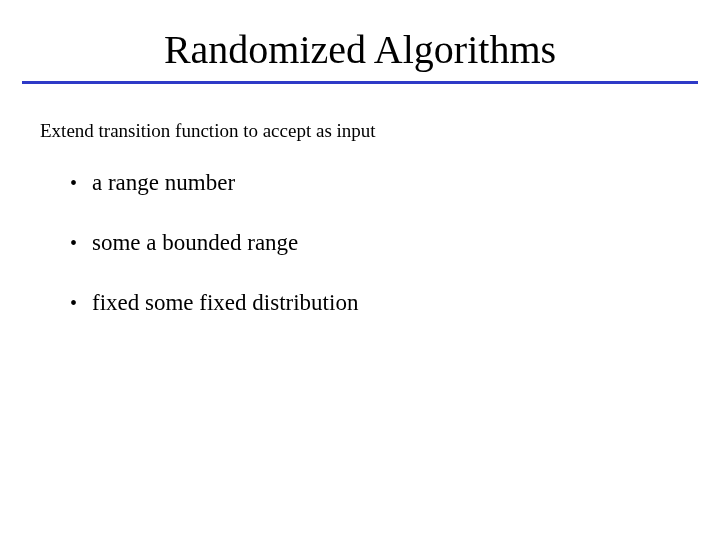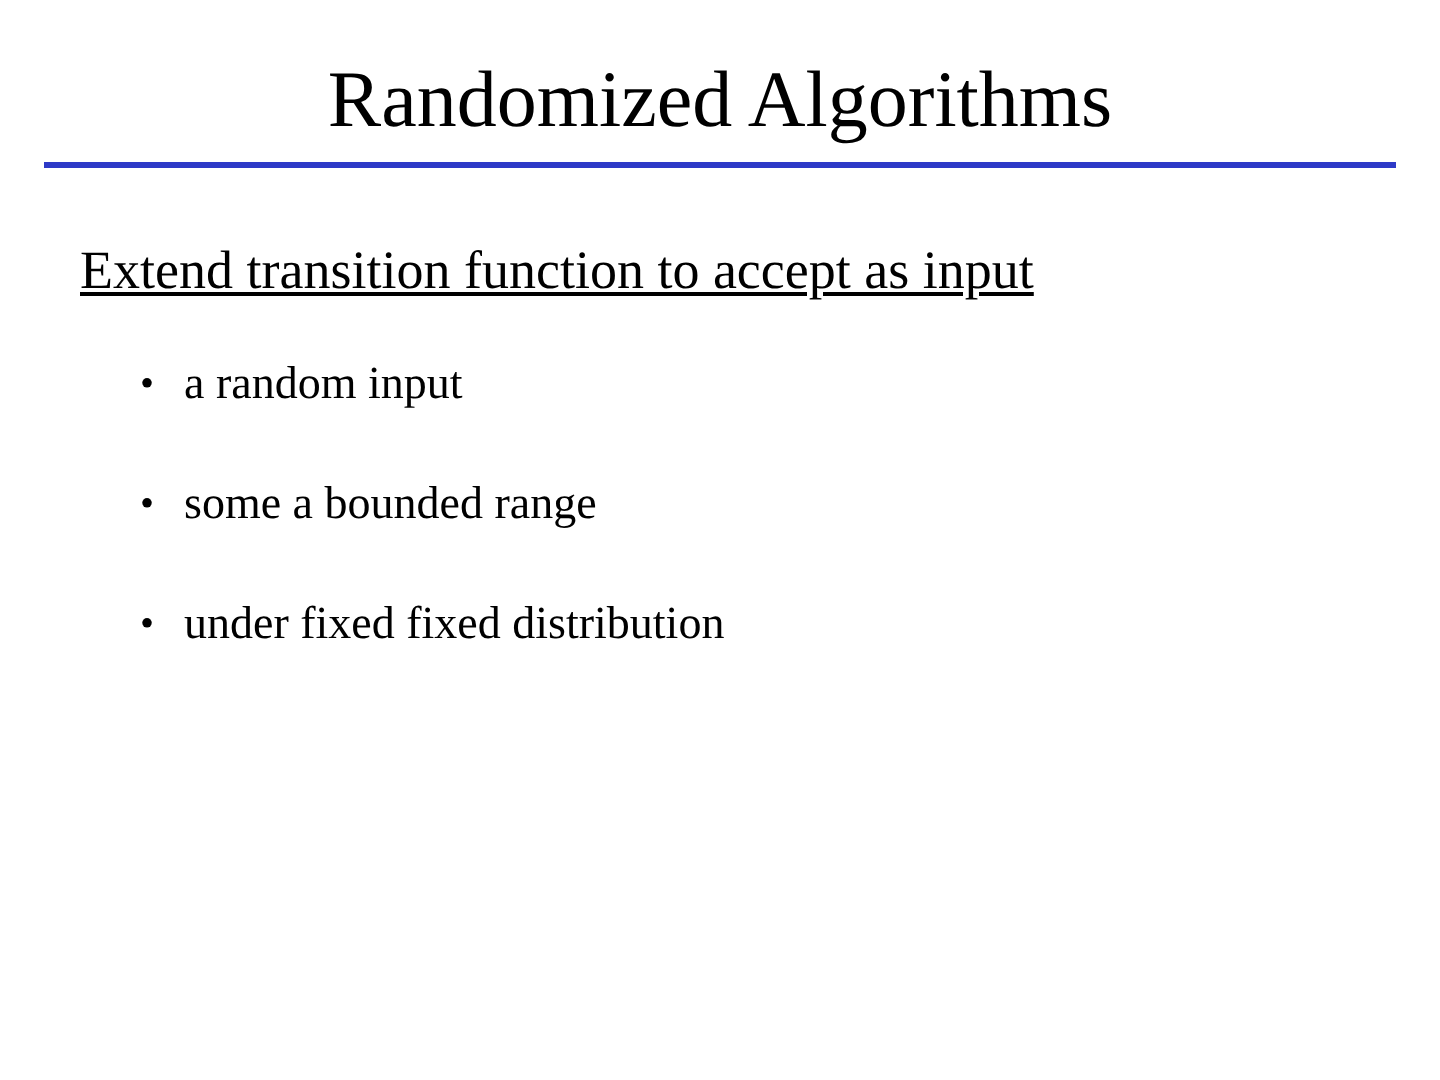--- a/index.html
+++ b/index.html
@@ -27,24 +27,23 @@
   }
   .title-rule {
     border: none;
     border-top: 3px solid #2e3ac7;
     margin: 0 22px 0 22px;
   }
   .body {
     padding: 36px 40px 0 40px;
   }
   .lead {
-    font-size: 27px;
+    font-size: 19px;
     margin: 0 0 28px 0;
     font-weight: normal;
-    text-decoration: underline;
   }
   ul.bullets {
     list-style: none;
     padding: 0;
     margin: 0 0 0 30px;
   }
   ul.bullets li {
     font-size: 23px;
     margin: 0 0 34px 0;
     position: relative;
@@ -61,18 +60,18 @@
 </style>
 </head>
 <body>
 
 <div class="slide">
   <div class="title">Randomized Algorithms</div>
   <hr class="title-rule">
   <div class="body">
     <p class="lead">Extend transition function to accept as input</p>
     <ul class="bullets">
-      <li>a random input</li>
+      <li>a range number</li>
       <li>some a bounded range</li>
-      <li>under fixed fixed distribution</li>
+      <li>fixed some fixed distribution</li>
     </ul>
   </div>
 </div>
 
 </body></html>

